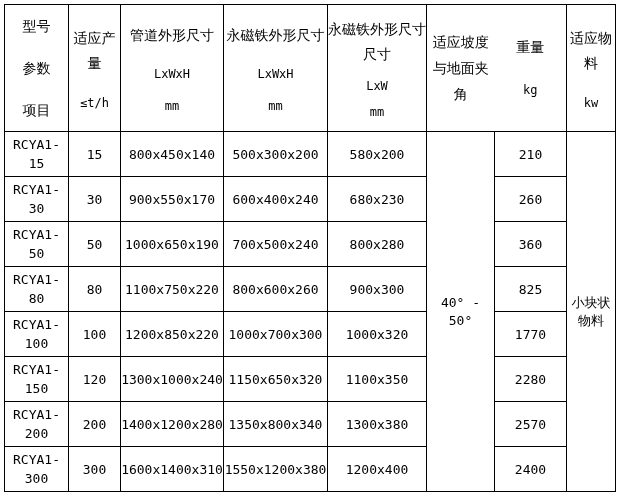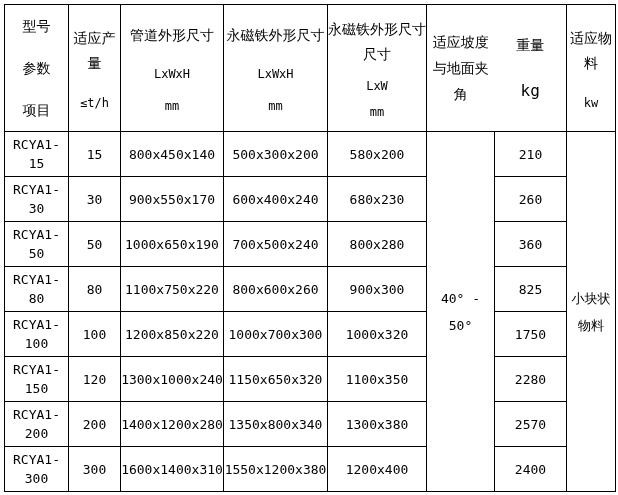--- a/index.html
+++ b/index.html
@@ -60,24 +60,24 @@
     display: flex; flex-direction: column;
     justify-content: center; align-items: center;
     line-height: 26px;
   }
   .sw-right {
     width: 51.5%;
     display: flex; flex-direction: column;
     justify-content: center; align-items: center;
     gap: 26px;
   }
-  .sw-right .sm { font-size: 16px; text-align: right; }
+  .sw-right .sm { font-size: 12px; text-align: right; }
 
   .model   { white-space: pre-line; line-height: 19px; font-size: 13px; }
-  .mergedv { white-space: pre-line; line-height: 27px; font-size: 13px; }
+  .mergedv { white-space: pre-line; line-height: 18px; font-size: 13px; }
   .material-v { font-size: 14px; }
 </style>
 </head>
 <body>
 
 <table class="spec">
   <colgroup>
     <col style="width:64px">
       <col style="width:52px">
       <col style="width:103px">
@@ -182,21 +182,21 @@
       <td>900x300</td>
       <td>825</td>
     </tr>
     <tr>
       <td class="model">RCYA1-
 100</td>
       <td>100</td>
       <td>1200x850x220</td>
       <td>1000x700x300</td>
       <td>1000x320</td>
-      <td>1750</td>
+      <td>1770</td>
     </tr>
     <tr>
       <td class="model">RCYA1-
 150</td>
       <td>120</td>
       <td>1300x1000x240</td>
       <td>1150x650x320</td>
       <td>1100x350</td>
       <td>2280</td>
     </tr>

